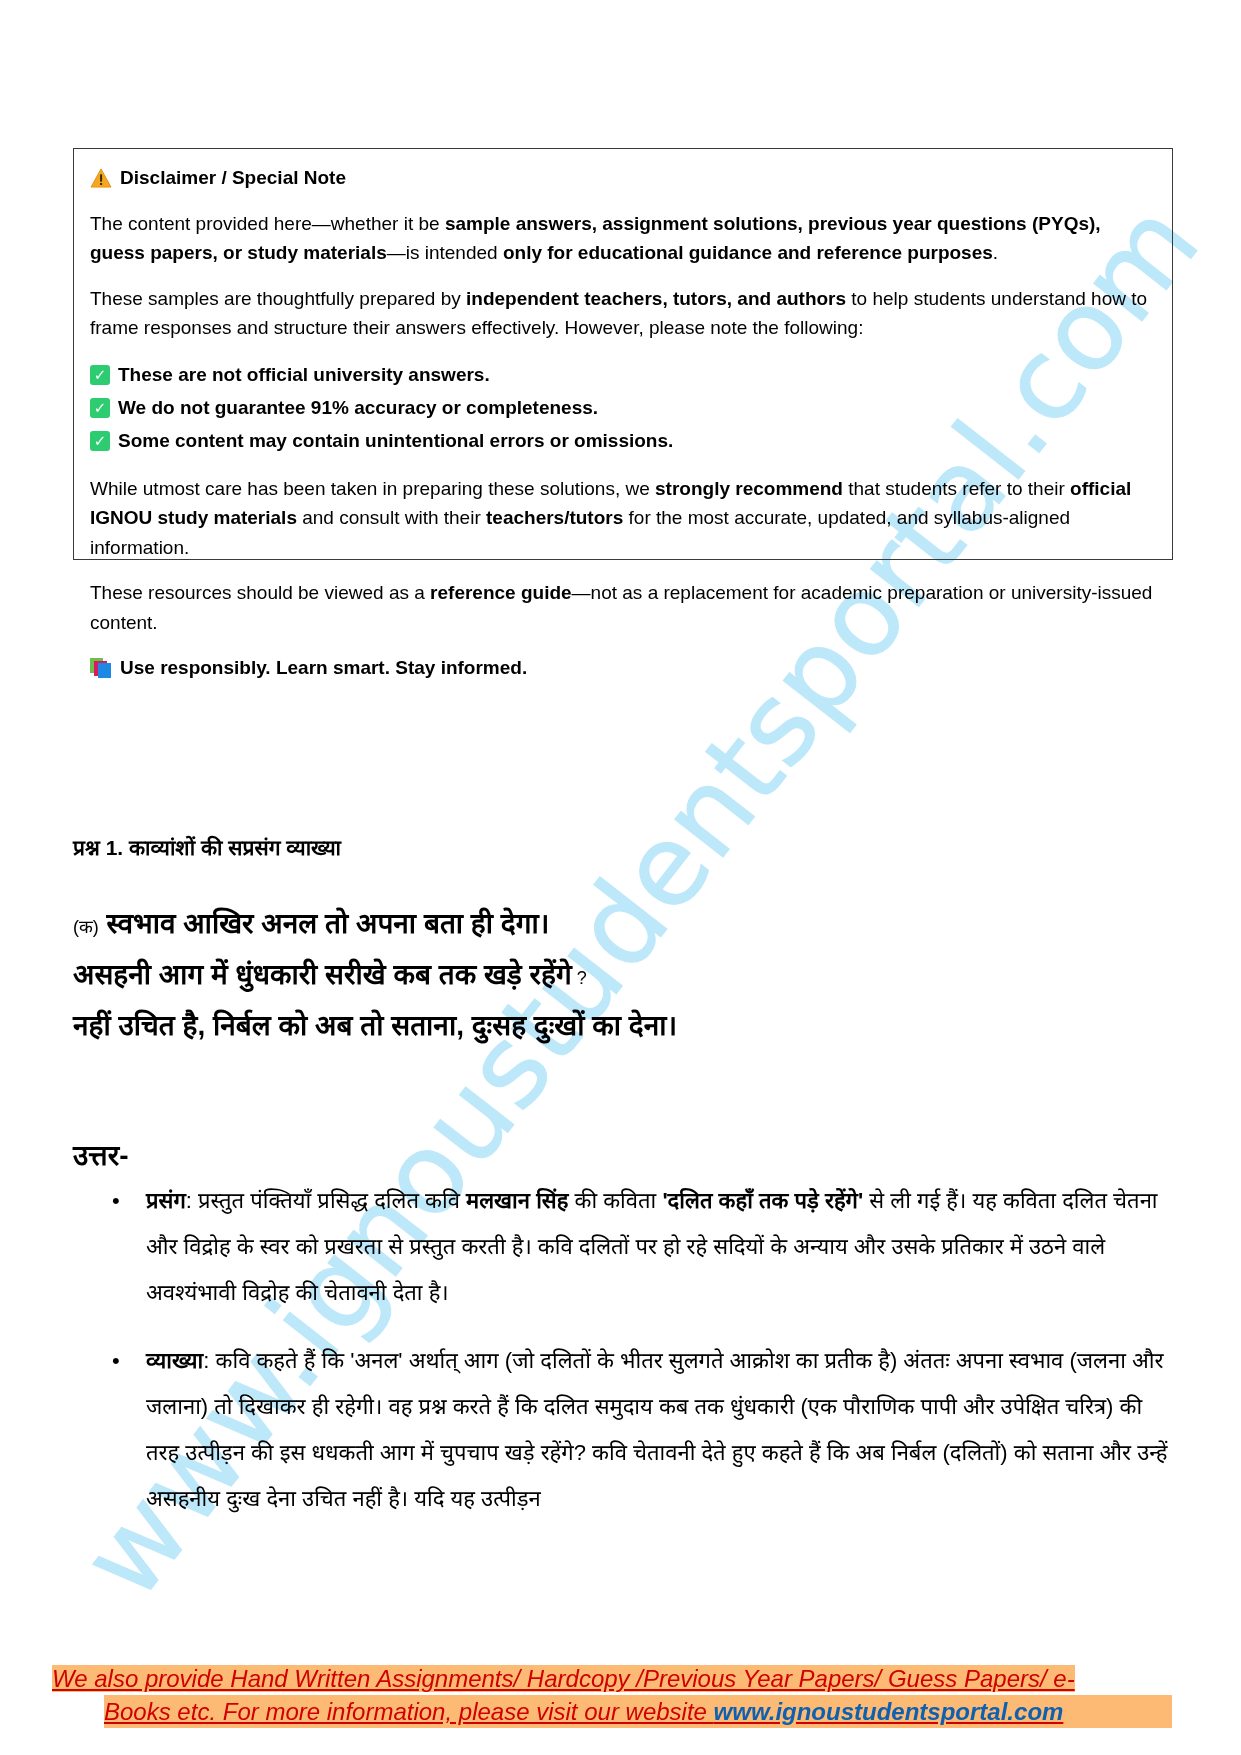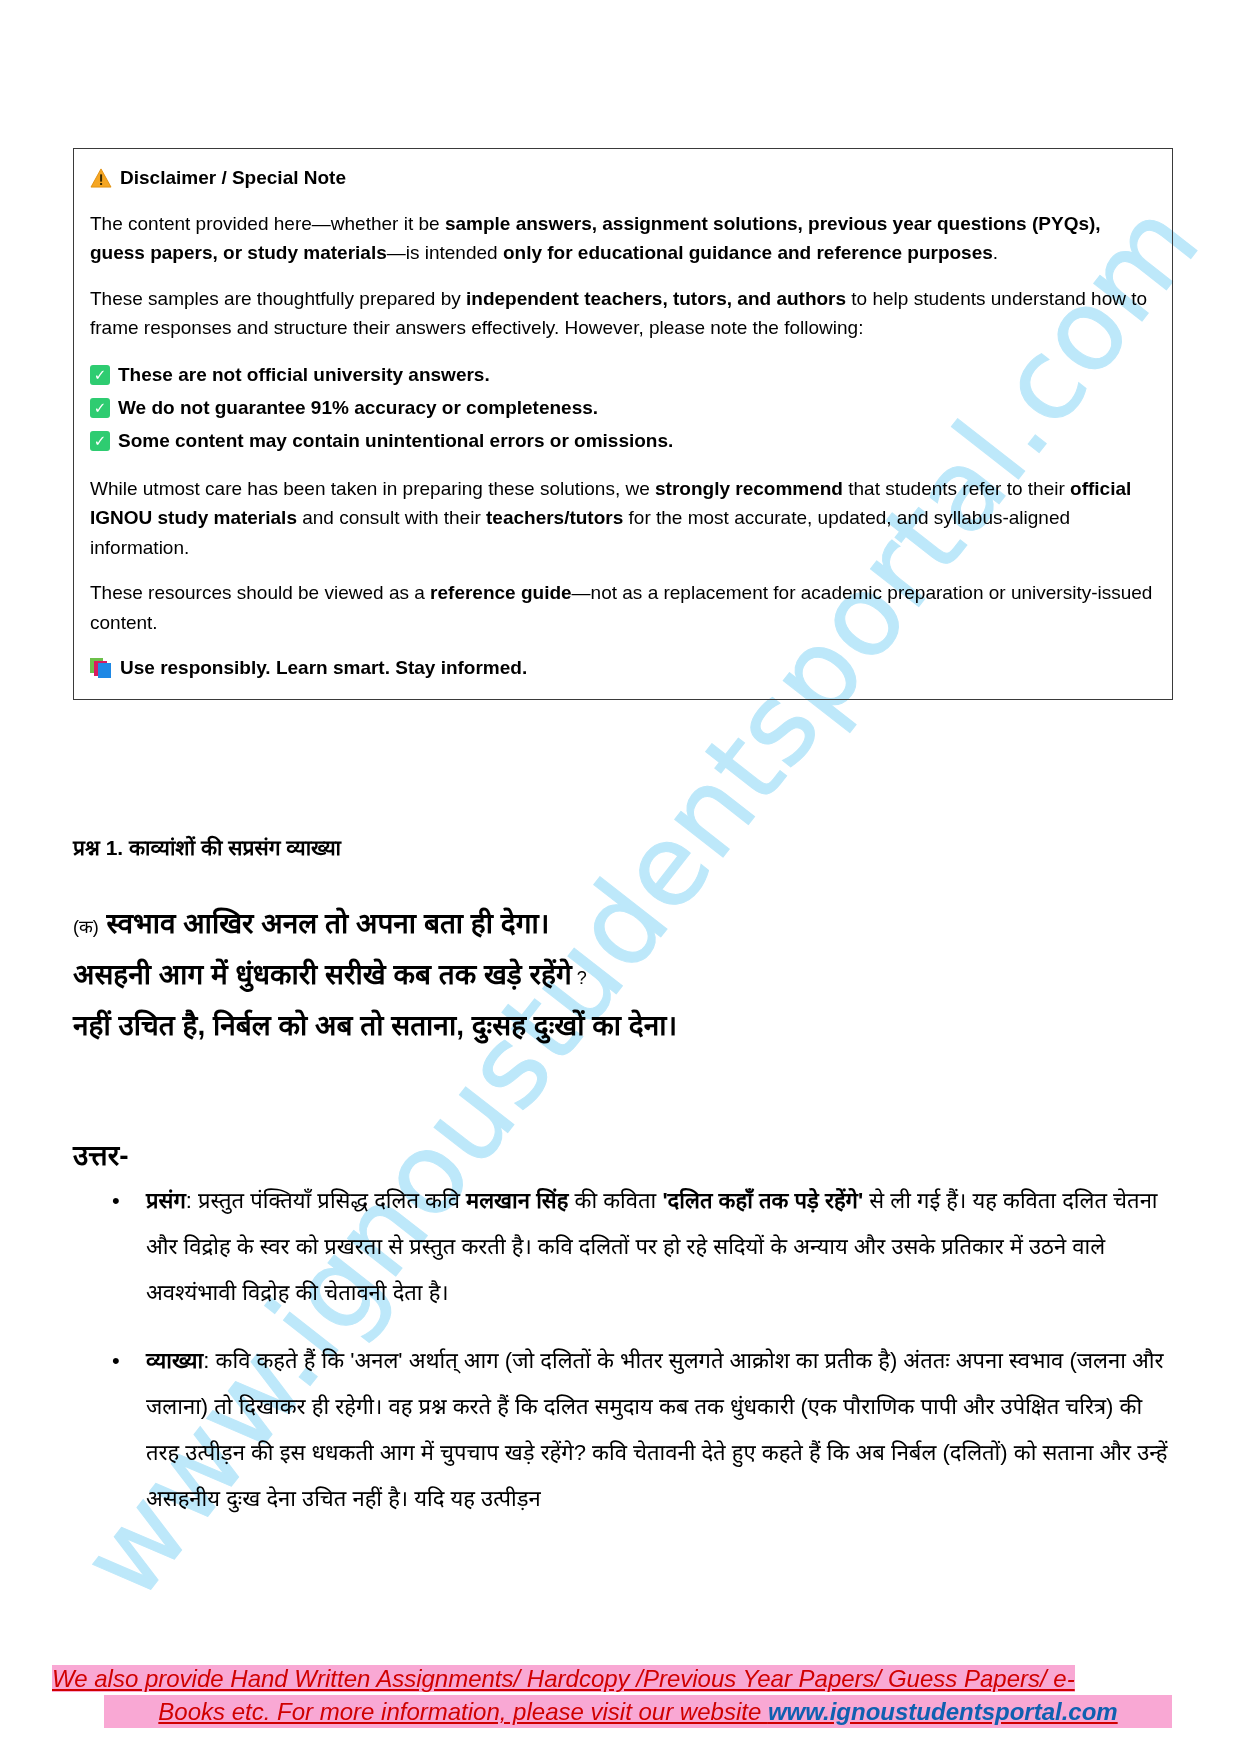--- a/index.html
+++ b/index.html
@@ -12,21 +12,21 @@
     position: absolute; left: 640px; top: 900px;
     transform: translate(-50%, -50%) rotate(-52deg);
     font-family: "DejaVu Sans", sans-serif;
     font-size: 112px; color: #BDE8FA; white-space: nowrap;
     letter-spacing: 1px; z-index: 0; pointer-events: none;
     -webkit-text-stroke: 1px #BDE8FA;
   }
   .content { position: relative; z-index: 1; }
   .disclaimer {
     position: absolute; left: 73px; top: 148px;
-    width: 1100px; height: 552px; box-sizing: border-box;
+    width: 1100px; height: 412px; box-sizing: border-box;
     border: 1.5px solid #3a3a3a; padding: 14px 16px 0 16px;
     font-size: 19px; line-height: 29.5px;
   }
   .disclaimer .title { font-weight: bold; display:flex; align-items:center; gap: 8px; margin-bottom: 9px; }
   .disclaimer p { margin: 16px 0 16px 0; }
   .warn-icon { width: 22px; height: 20px; display:inline-block; }
   .check-list { margin: 0 0 14px 0; padding: 0; list-style: none; }
   .check-list li { display:flex; align-items:center; gap: 8px; font-weight: bold; height: 33px; }
   .check-box {
     width: 20px; height: 20px; background: #2ecc71; border-radius: 3px;
@@ -39,22 +39,22 @@
   .verse { position: absolute; left: 73px; top: 900px; font-size: 28px; font-weight: bold; line-height: 48px; }
   .verse .small { font-size: 18px; font-weight: normal; }
   .answer-label { position: absolute; left: 73px; top: 1135px; font-size: 28px; font-weight: bold; }
   .answer-list { position: absolute; left: 100px; top: 1178px; width: 1080px; margin: 0; padding: 0; list-style: none; font-size: 22px; line-height: 46px; }
   .answer-list li { position: relative; padding-left: 46px; margin-bottom: 22px; }
   .answer-list li .bullet { position: absolute; left: 12px; top: 0; font-size: 22px; }
   .footer {
     position: absolute; left: 52px; top: 1662px; width: 1120px;
     font-size: 24px; font-style: italic; line-height: 33px;
   }
-  .footer .line1, .footer .line2 { background: #f9a8d4; color: #d00000; text-decoration: underline; text-decoration-color: #d00000; font-style: italic; }
-  .footer .line2 { margin-left: 52px; text-align: center; }
+  .footer .line1, .footer .line2 { background: #fdba74; color: #d00000; text-decoration: underline; text-decoration-color: #d00000; font-style: italic; }
+  .footer .line2 { margin-left: 52px; }
   .footer .site { color: #1060b0; font-weight: bold; }
 </style>
 </head>
 <body>
 
 <div class="watermark">www.ignoustudentsportal.com</div>
 
 <div class="content">
 
   <div class="disclaimer">

